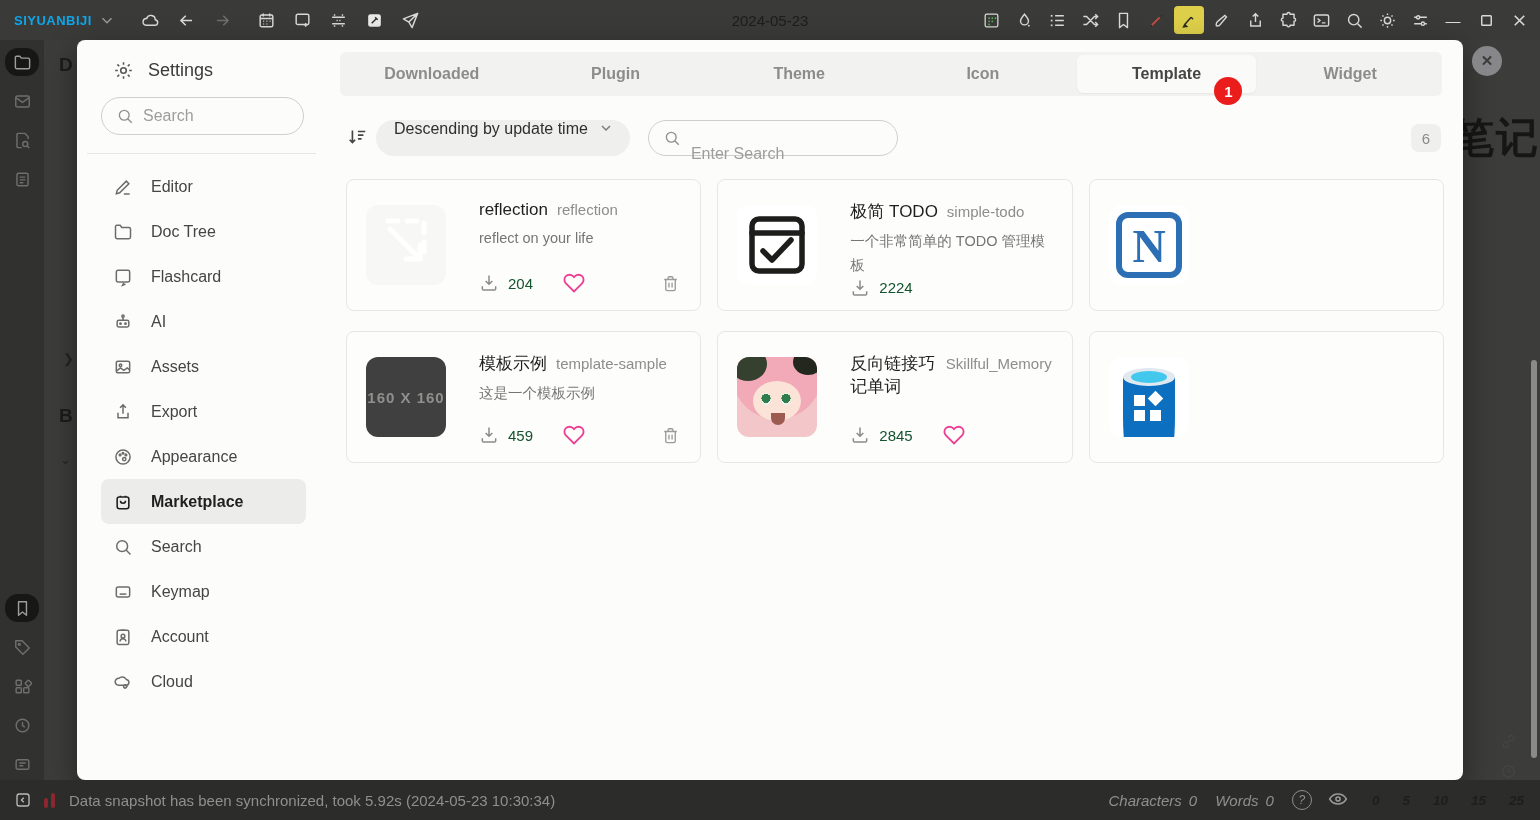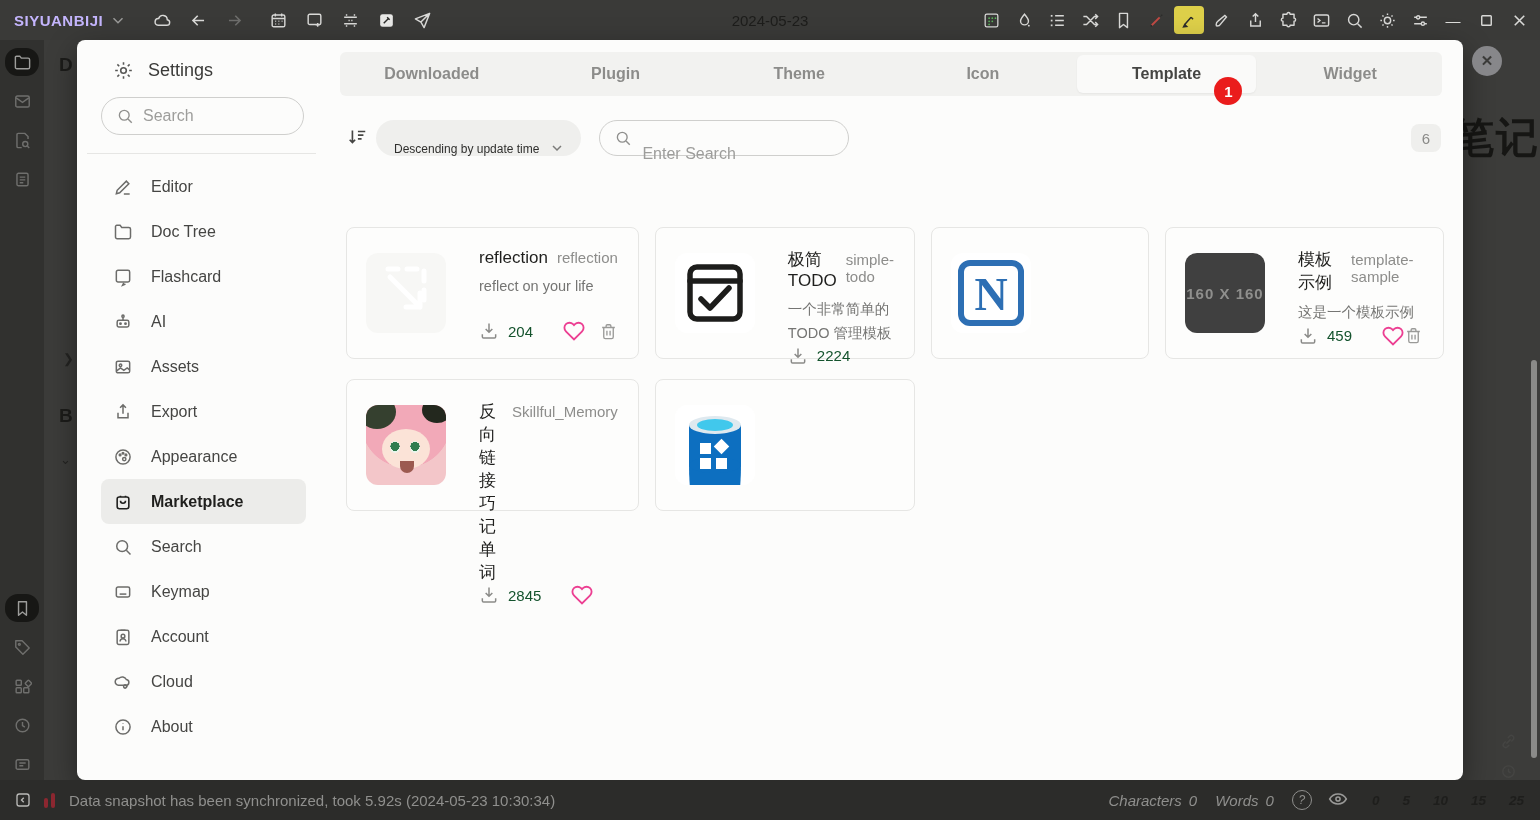--- a/index.html
+++ b/index.html
@@ -3,21 +3,21 @@
 <meta charset="utf-8">
 <style>
   * { margin:0; padding:0; box-sizing:border-box; }
   html,body { width:1540px; height:820px; overflow:hidden; }
   body { font-family:"Liberation Sans", sans-serif; background:#3c3c3a; position:relative; }
 
   
   .titlebar { position:absolute; left:0; top:0; width:1540px; height:40px; background:#3a3a38;
               display:flex; align-items:center; z-index:5; }
   .tb-left { display:flex; align-items:center; gap:6px; padding-left:14px; }
-  .app-name { color:#c4b5fd; font-weight:bold; font-size:15px; letter-spacing:.5px; }
+  .app-name { color:#0ea5e9; font-weight:bold; font-size:13px; letter-spacing:.5px; }
   .tb-ico { width:30px; height:28px; display:flex; align-items:center; justify-content:center;
             color:#d9d9d7; flex:0 0 auto; border-radius:4px; }
   .tb-ico svg { width:19px; height:19px; }
   .tb-ico.dim { color:#6e6e6c; }
   .tb-chev { color:#9a9a98; width:18px; }
   .tb-date { position:absolute; left:50%; transform:translateX(-50%); color:#1d1d1b; font-size:15px; }
   .tb-right { position:absolute; right:6px; top:0; height:40px; display:flex; align-items:center; gap:3px; }
   .hl-wrap { background:#ddcf49; border-radius:4px; }
   .hl-wrap svg { color:#2c2c2a; }
   .win-glyph { font-size:15px; color:#dcdcda; }
@@ -73,36 +73,36 @@
   .tab { flex:1; display:flex; align-items:center; justify-content:center; color:#8c8c8a;
          font-size:16px; font-weight:bold; position:relative; border-radius:6px; margin:3px 2px; }
   .tab.active { background:#fafaf9; color:#454543; box-shadow:0 1px 2px rgba(0,0,0,.05); }
   .badge-red { background:#ea1c1c; color:#fff; border-radius:50%; width:28px; height:28px;
                display:flex; align-items:center; justify-content:center; font-size:15px; font-weight:bold; }
   .tab .badge-red { position:absolute; right:14px; bottom:-12px; z-index:3; }
 
   .toolbar { position:absolute; left:16px; right:12px; top:80px; height:36px; display:flex; align-items:center; }
   .sort-ico { color:#454543; width:24px; height:24px; margin-right:6px; }
   .sort-ico svg { width:22px; height:22px; }
-  .sort-select { display:flex; align-items:flex-end; gap:10px; background:#efefed; border-radius:18px;
-                 height:36px; padding:0 16px 0 18px; color:#2f2f2d; font-size:12px; }
+  .sort-select { display:flex; align-items:flex-start; gap:10px; background:#efefed; border-radius:18px;
+                 height:36px; padding:0 16px 0 18px; color:#2f2f2d; font-size:16px; }
   .sort-select svg { width:16px; height:16px; color:#7c7c7a; }
   .mk-search { display:flex; align-items:center; gap:10px; border:1px solid #cfcfcd; border-radius:18px;
                height:36px; padding:0 14px; margin-left:18px; color:#8f8f8d; width:250px; }
   .mk-search svg { width:18px; height:18px; flex:0 0 auto; }
   .mk-search input { border:none; outline:none; background:transparent; font-size:16px; width:170px;
                      color:#3a3a38; font-family:"Liberation Sans",sans-serif;margin-top:32px; }
   .mk-search input::placeholder { color:#9d9d9b; }
   .count-pill { margin-left:auto; background:#efefed; border-radius:8px; min-width:30px; height:28px;
                 display:flex; align-items:center; justify-content:center; color:#8a8a88; font-size:15px;
                 padding:0 8px; }
 
   .cards { position:absolute; left:16px; top:139px; width:1098px; display:grid;
-           grid-template-columns:1fr 1fr 1fr 1fr; grid-template-rows:132px 132px 148px;
-           column-gap:16px; row-gap:20px;margin-top:48px; }
+           grid-template-columns:1fr 1fr 1fr; grid-template-rows:132px 132px 148px;
+           column-gap:16px; row-gap:20px; }
   .card { background:#fdfdfc; border:1px solid #e6e6e4; border-radius:8px; display:flex;
           align-items:center; padding:0 20px 0 19px; }
   .card-icon { width:80px; height:80px; border-radius:12px; flex:0 0 auto; margin-right:33px;
                display:flex; align-items:center; justify-content:center; overflow:hidden; position:relative; }
   .card-body { flex:1; display:flex; flex-direction:column; align-self:stretch; padding:20px 0 16px; }
   .card-trow { display:flex; align-items:baseline; gap:9px; }
   .card-title { color:#1f1f1d; font-size:17px; }
   .card-id { color:#8d8d8b; font-size:15px; }
   .card-desc { color:#757573; font-size:14.5px; line-height:1.65; margin-top:7px; max-width:470px; }
   .card-foot { display:flex; align-items:center; margin-top:auto; }
@@ -493,27 +493,20 @@
         <span>Account</span>
         </div>
       <div class="side-item">
         <svg viewBox="0 0 24 24" fill="none" stroke="currentColor" stroke-width="1.8">
             <path d="M6.5 16h9a3.5 3.5 0 0 0 .5-6.97A5.5 5.5 0 0 0 7.2 7.6 4.2 4.2 0 0 0 6.5 16z"></path>
             <circle cx="14.5" cy="17.5" r="1.8"></circle>
             <path d="M14.5 14.8v1M14.5 19.2v1M12 17.5h1M16.5 17.5h1"></path>
           </svg>
         <span>Cloud</span>
         </div>
-      <div class="side-item">
-        <svg viewBox="0 0 24 24" fill="none" stroke="currentColor" stroke-width="1.8">
-            <circle cx="12" cy="12" r="8.5"></circle>
-            <path d="M12 11v5M12 7.5v.5"></path>
-          </svg>
-        <span>About</span>
-        </div>
     </div>
   </aside>
 
   <div class="main">
     <div class="tabbar">
       <div class="tab">
           <span>Downloaded</span>
         </div>
       <div class="tab">
           <span>Plugin</span>

